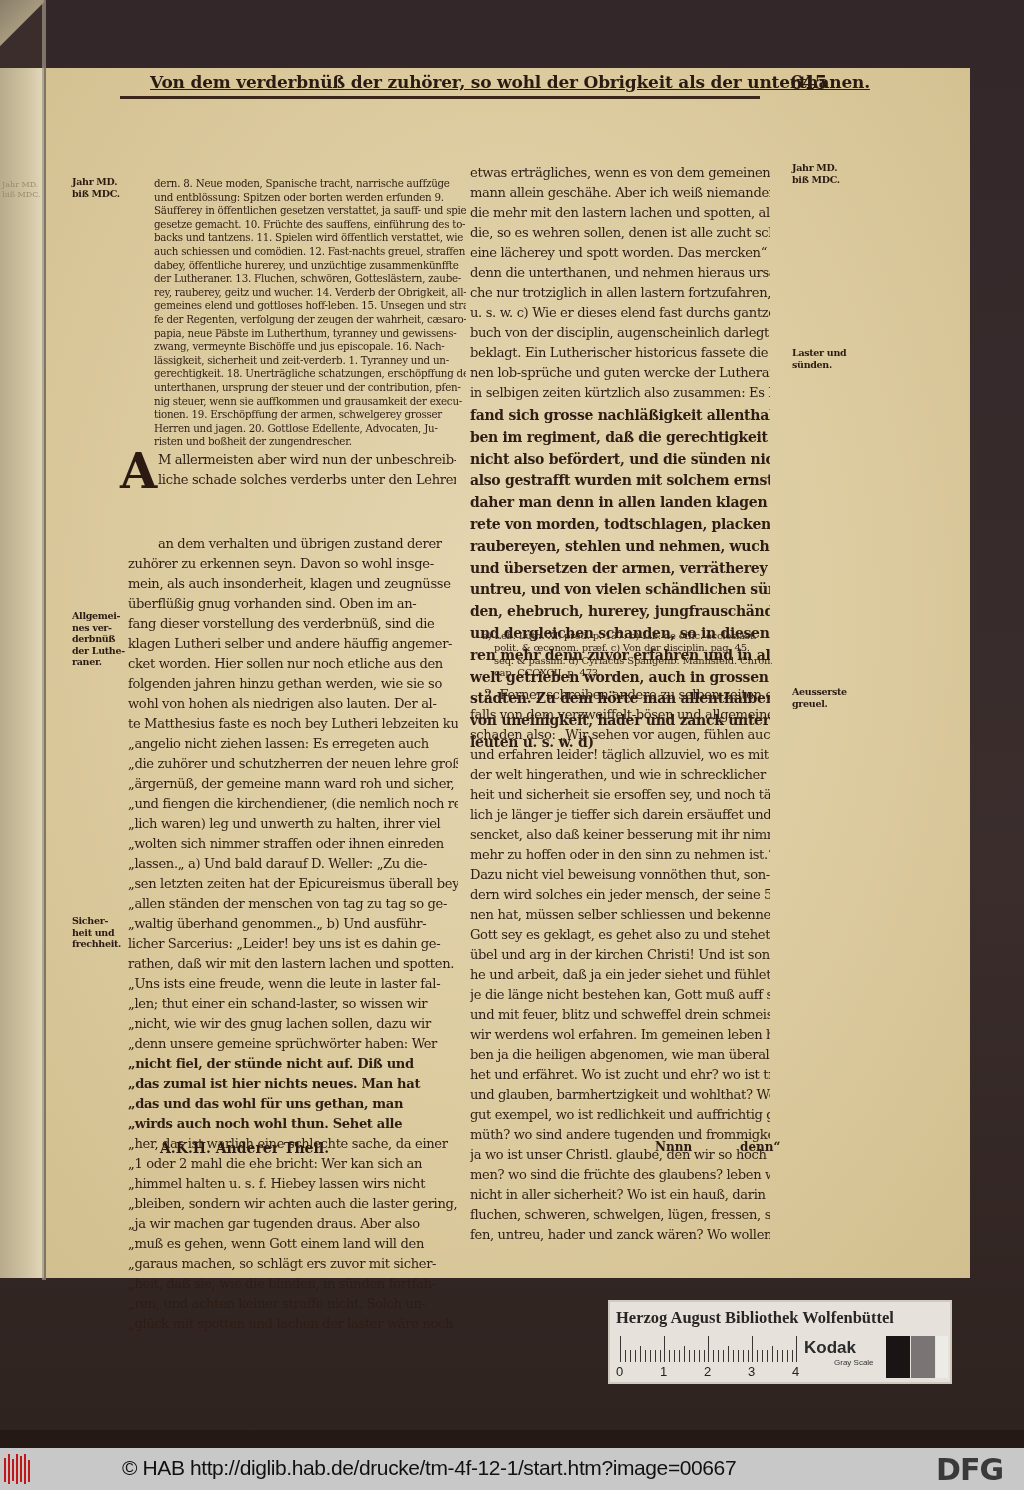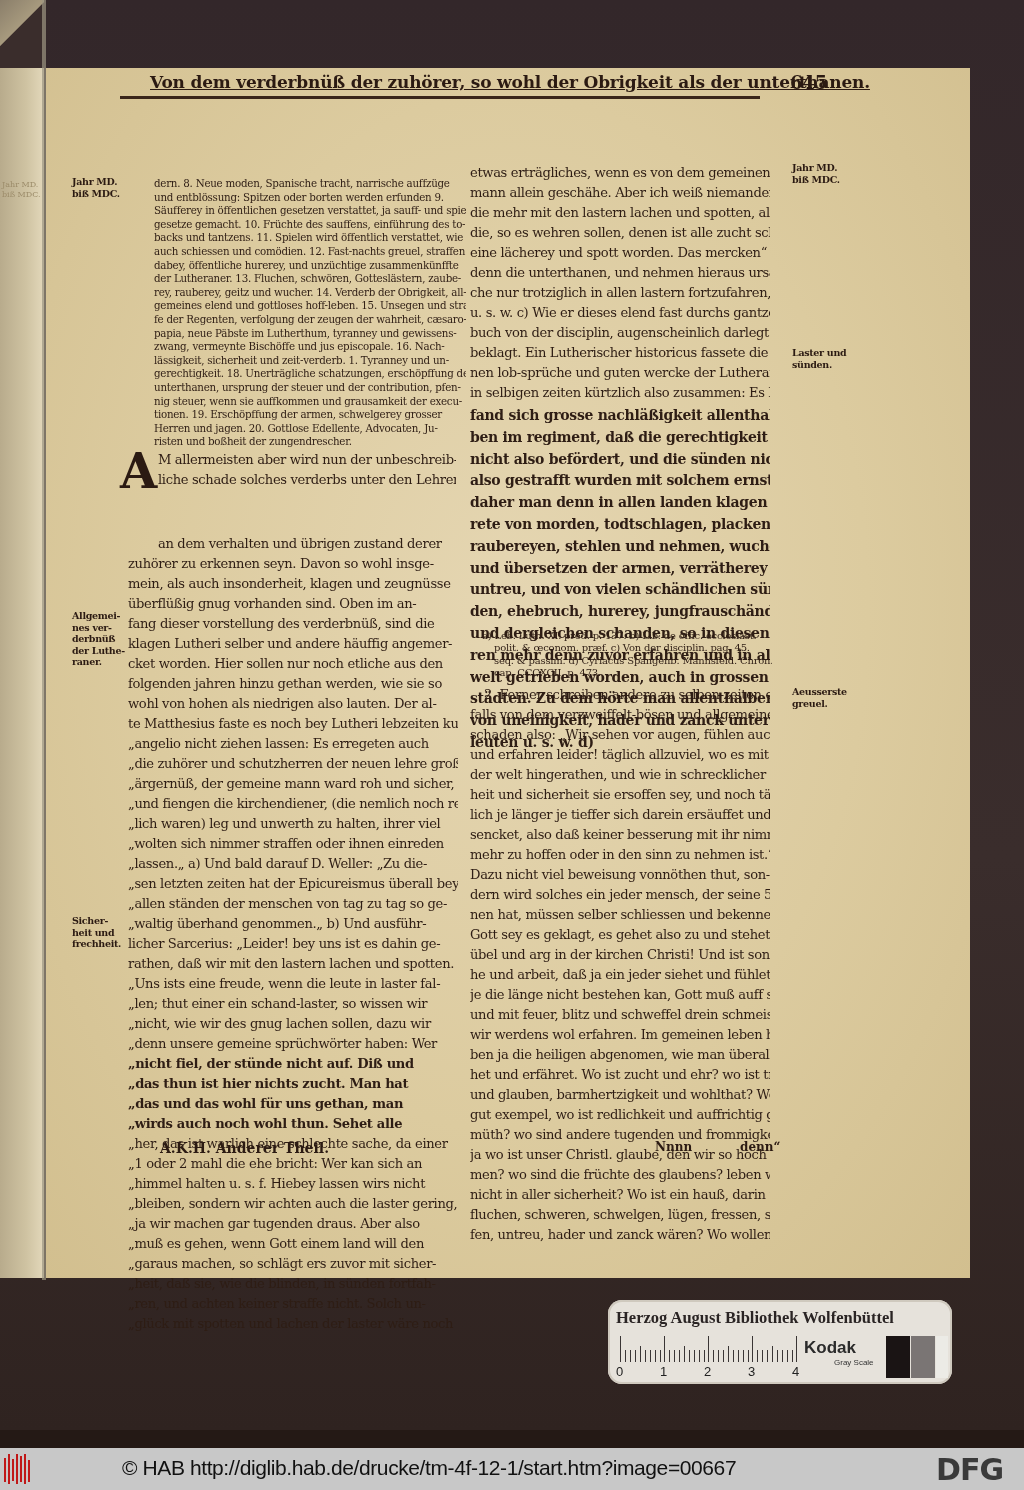--- a/index.html
+++ b/index.html
@@ -34,21 +34,21 @@
   .bold-body { font-size: 14px; line-height: 21.8px; letter-spacing: -0.3px; font-weight: bold; }
   .foot { font-size: 10px; line-height: 12.4px; letter-spacing: -0.2px; }
   .margin-note { position: absolute; font-family: "DejaVu Serif", serif; font-weight: bold;
     font-size: 9.5px; line-height: 11.5px; color: #2b1a12; letter-spacing: -0.3px; }
   .dropcap { position: absolute; left: 120px; top: 448px; font-size: 48px; font-weight: bold; color: #2b1a12;
     line-height: 46px; font-family: "DejaVu Serif", serif; }
   .sig { position: absolute; left: 160px; top: 1140px; font-size: 14px; font-weight: bold; color: #2b1a12; }
   .catch { position: absolute; top: 1140px; font-size: 12px; font-weight: bold; color: #2b1a12; }
   
   .label { position: absolute; left: 608px; top: 1300px; width: 344px; height: 84px;
-    background: #e6e2db; border-radius: 14px; box-shadow: 0 0 0 2px #cfc9be inset; }
+    background: #e6e2db; border-radius: 1px; box-shadow: 0 0 0 2px #cfc9be inset; }
   .label-title { position: absolute; left: 8px; top: 8px; font-family: "Liberation Serif", serif;
     font-weight: bold; font-size: 16.5px; color: #2a2424; white-space: nowrap; }
   .ruler { position: absolute; left: 12px; top: 36px; width: 180px; height: 26px; }
   .ruler .tick { position: absolute; bottom: 0; width: 1px; background: #3a3535; }
   .ruler-nums { position: absolute; left: 8px; top: 64px; width: 200px; height: 16px; }
   .ruler-nums span { position: absolute; font-family: "Liberation Sans", sans-serif; font-size: 13px; color: #222; }
   .kodak { position: absolute; left: 196px; top: 38px; font-family: "Liberation Sans", sans-serif;
     font-weight: bold; font-size: 17px; color: #2b2b2b; }
   .kodak-sub { position: absolute; left: 226px; top: 58px; font-family: "Liberation Sans", sans-serif;
     font-size: 8px; color: #333; }
@@ -151,21 +151,21 @@
   <div class="line">„sen letzten zeiten hat der Epicureismus überall bey</div>
   <div class="line">„allen ständen der menschen von tag zu tag so ge-</div>
   <div class="line">„waltig überhand genommen.„ b)  Und ausführ-</div>
   <div class="line">licher Sarcerius: „Leider! bey uns ist es dahin ge-</div>
   <div class="line">rathen, daß wir mit den lastern lachen und spotten.</div>
   <div class="line">„Uns ists eine freude, wenn die leute in laster fal-</div>
   <div class="line">„len; thut einer ein schand-laster, so wissen wir</div>
   <div class="line">„nicht, wie wir des gnug lachen sollen, dazu wir</div>
   <div class="line">„denn unsere gemeine sprüchwörter haben: Wer</div>
   <div class="line" style="font-weight:bold">„nicht fiel, der stünde nicht auf.  Diß und</div>
-  <div class="line" style="font-weight:bold">„das thun ist hier nichts zucht.  Man hat</div>
+  <div class="line" style="font-weight:bold">„das zumal ist hier nichts neues.  Man hat</div>
   <div class="line" style="font-weight:bold">„das und das wohl für uns gethan, man</div>
   <div class="line" style="font-weight:bold">„wirds auch noch wohl thun.  Sehet alle</div>
   <div class="line">„her, das ist warlich eine schlechte sache, da einer</div>
   <div class="line">„1 oder 2 mahl die ehe bricht:  Wer kan sich an</div>
   <div class="line">„himmel halten u. s. f.  Hiebey lassen wirs nicht</div>
   <div class="line">„bleiben, sondern wir achten auch die laster gering,</div>
   <div class="line">„ja wir machen gar tugenden draus.  Aber also</div>
   <div class="line">„muß es gehen, wenn Gott einem land will den</div>
   <div class="line">„garaus machen, so schlägt ers zuvor mit sicher-</div>
   <div class="line">„heit, daß sie, wie die blinden, in sünden fortfah-</div>

